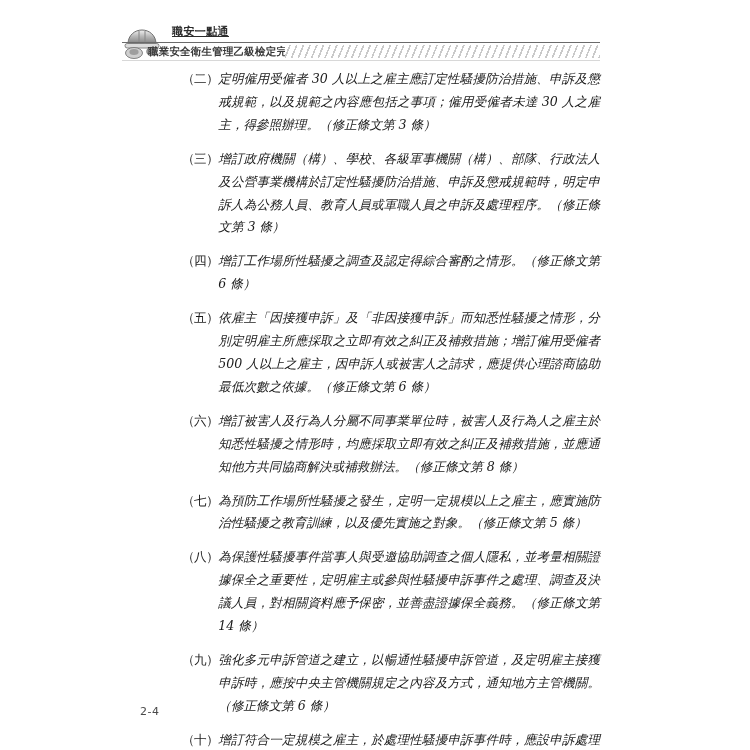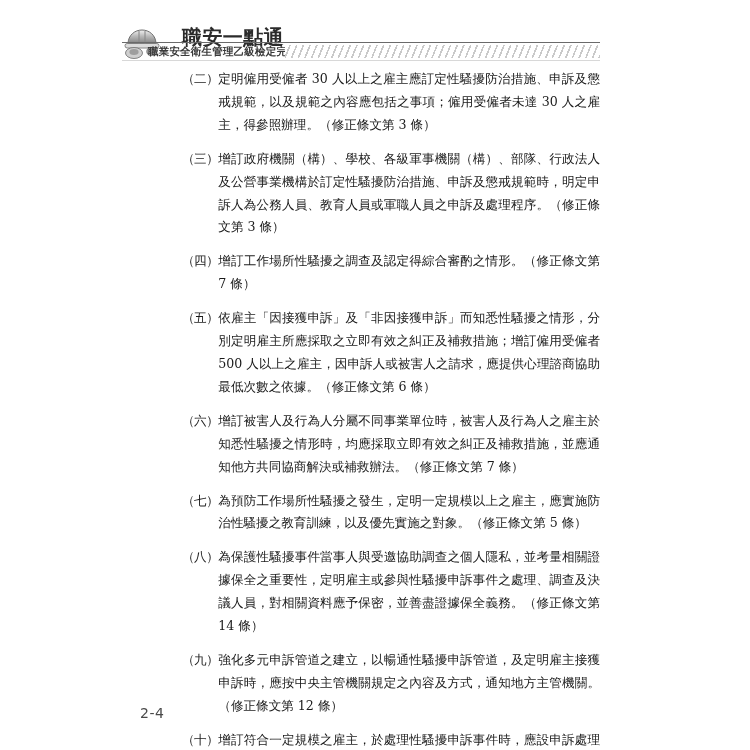--- a/index.html
+++ b/index.html
@@ -35,28 +35,29 @@
   }
   .hdr-logo {
     position: absolute;
     left: 0px;
     top: 4px;
     width: 40px;
     height: 34px;
   }
   .hdr-title {
     position: absolute;
-    left: 60px;
+    left: 50px;
     top: 2px;
-    font-size: 20px;
+    font-size: 11px;
     font-weight: bold;
     letter-spacing: 0.4px;
     color: #2b2b2b;
     white-space: nowrap;
     font-family: "DejaVu Sans", "Liberation Sans", sans-serif;
+    text-decoration: underline;
   }
   .hdr-sub {
     position: absolute;
     left: 26px;
     top: 23px;
     font-size: 10.5px;
     font-weight: bold;
     letter-spacing: 0.2px;
     color: #3a3a3a;
     white-space: nowrap;
@@ -115,35 +116,36 @@
     flex: 0 0 auto;
     white-space: nowrap;
     letter-spacing: -0.5px;
   }
 
   .ctext {
     flex: 1 1 auto;
     text-align: justify;
     text-justify: inter-ideograph;
     word-break: break-all;
+    font-style: italic;
   }
 
   
   #footer {
     position: absolute;
     left: 140px;
     top: 705px;
     width: 460px;
     height: 20px;
   }
   .folio {
     position: absolute;
     left: 0;
     top: 0;
-    font-size: 14px;
+    font-size: 11px;
     letter-spacing: 0.5px;
     color: #4a4a4a;
     font-family: "DejaVu Sans", "Liberation Sans", sans-serif;
   }
 </style>
 </head>
 <body>
 
 <div id="page">
 
@@ -183,41 +185,41 @@
       <div class="clause">
         <span class="marker">（二）</span>
         <span class="ctext">定明僱用受僱者 30 人以上之雇主應訂定性騷擾防治措施、申訴及懲戒規範，以及規範之內容應包括之事項；僱用受僱者未達 30 人之雇主，得參照辦理。（修正條文第 3 條）</span>
       </div>
       <div class="clause">
         <span class="marker">（三）</span>
         <span class="ctext">增訂政府機關（構）、學校、各級軍事機關（構）、部隊、行政法人及公營事業機構於訂定性騷擾防治措施、申訴及懲戒規範時，明定申訴人為公務人員、教育人員或軍職人員之申訴及處理程序。（修正條文第 3 條）</span>
       </div>
       <div class="clause">
         <span class="marker">（四）</span>
-        <span class="ctext">增訂工作場所性騷擾之調查及認定得綜合審酌之情形。（修正條文第 7 條）</span>
+        <span class="ctext">增訂工作場所性騷擾之調查及認定得綜合審酌之情形。（修正條文第 6 條）</span>
       </div>
       <div class="clause">
         <span class="marker">（五）</span>
         <span class="ctext">依雇主「因接獲申訴」及「非因接獲申訴」而知悉性騷擾之情形，分別定明雇主所應採取之立即有效之糾正及補救措施；增訂僱用受僱者 500 人以上之雇主，因申訴人或被害人之請求，應提供心理諮商協助最低次數之依據。（修正條文第 6 條）</span>
       </div>
       <div class="clause">
         <span class="marker">（六）</span>
-        <span class="ctext">增訂被害人及行為人分屬不同事業單位時，被害人及行為人之雇主於知悉性騷擾之情形時，均應採取立即有效之糾正及補救措施，並應通知他方共同協商解決或補救辦法。（修正條文第 7 條）</span>
+        <span class="ctext">增訂被害人及行為人分屬不同事業單位時，被害人及行為人之雇主於知悉性騷擾之情形時，均應採取立即有效之糾正及補救措施，並應通知他方共同協商解決或補救辦法。（修正條文第 8 條）</span>
       </div>
       <div class="clause">
         <span class="marker">（七）</span>
         <span class="ctext">為預防工作場所性騷擾之發生，定明一定規模以上之雇主，應實施防治性騷擾之教育訓練，以及優先實施之對象。（修正條文第 5 條）</span>
       </div>
       <div class="clause">
         <span class="marker">（八）</span>
         <span class="ctext">為保護性騷擾事件當事人與受邀協助調查之個人隱私，並考量相關證據保全之重要性，定明雇主或參與性騷擾申訴事件之處理、調查及決議人員，對相關資料應予保密，並善盡證據保全義務。（修正條文第 14 條）</span>
       </div>
       <div class="clause">
         <span class="marker">（九）</span>
-        <span class="ctext">強化多元申訴管道之建立，以暢通性騷擾申訴管道，及定明雇主接獲申訴時，應按中央主管機關規定之內容及方式，通知地方主管機關。（修正條文第 12 條）</span>
+        <span class="ctext">強化多元申訴管道之建立，以暢通性騷擾申訴管道，及定明雇主接獲申訴時，應按中央主管機關規定之內容及方式，通知地方主管機關。（修正條文第 6 條）</span>
       </div>
       <div class="clause">
         <span class="marker">（十）</span>
         <span class="ctext">增訂符合一定規模之雇主，於處理性騷擾申訴事件時，應設申訴處理單位，以及其組成成員與性別比例之規定。（修正條文第 12 條）</span>
       </div>
     </div>
 
   <div id="footer">
     <div class="folio">2-4</div>
   </div>

